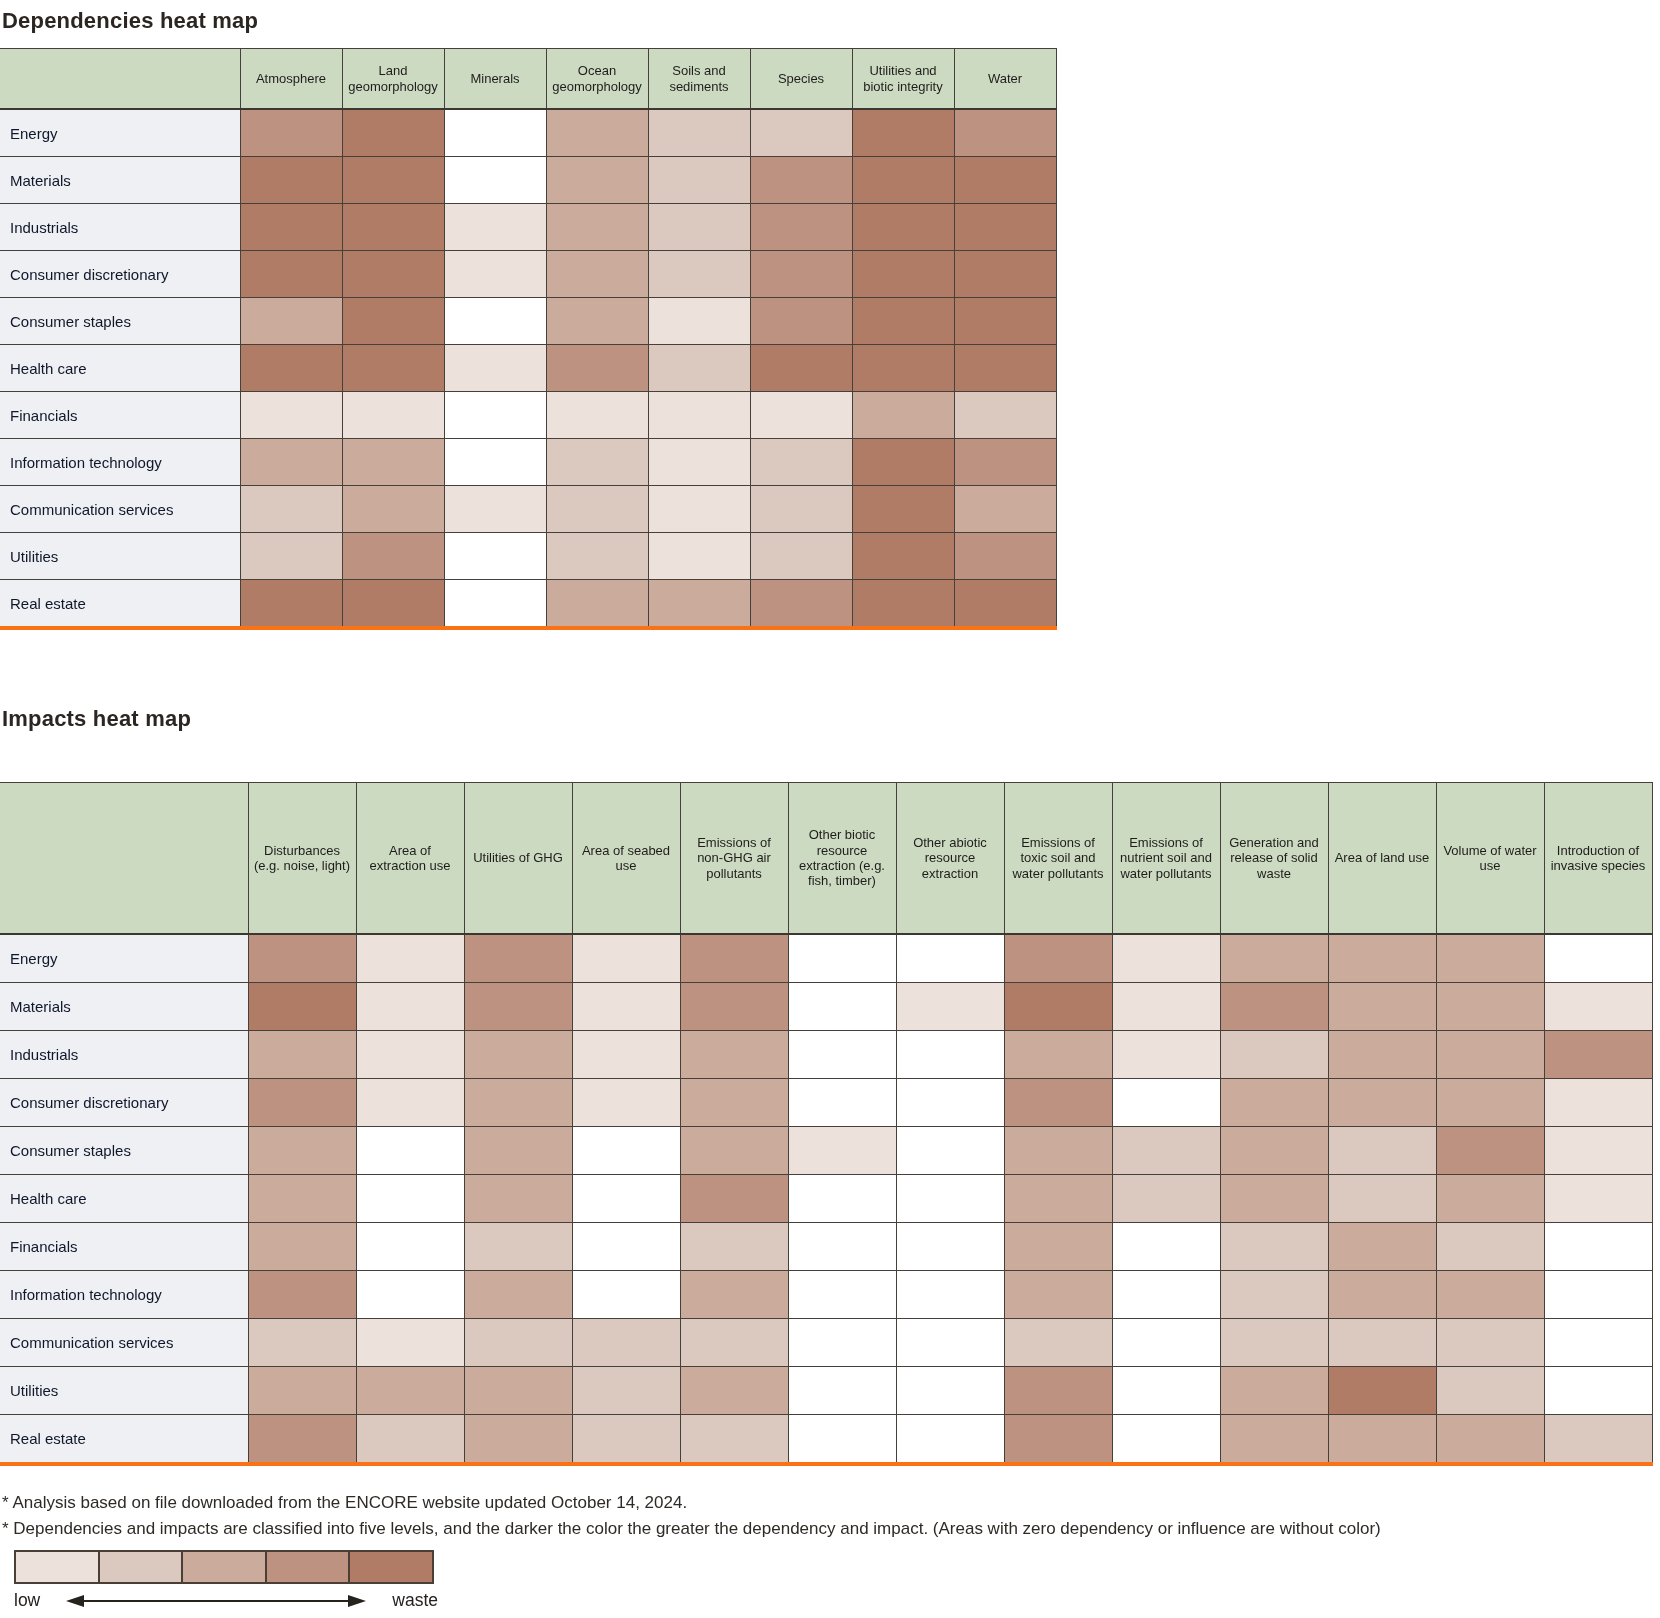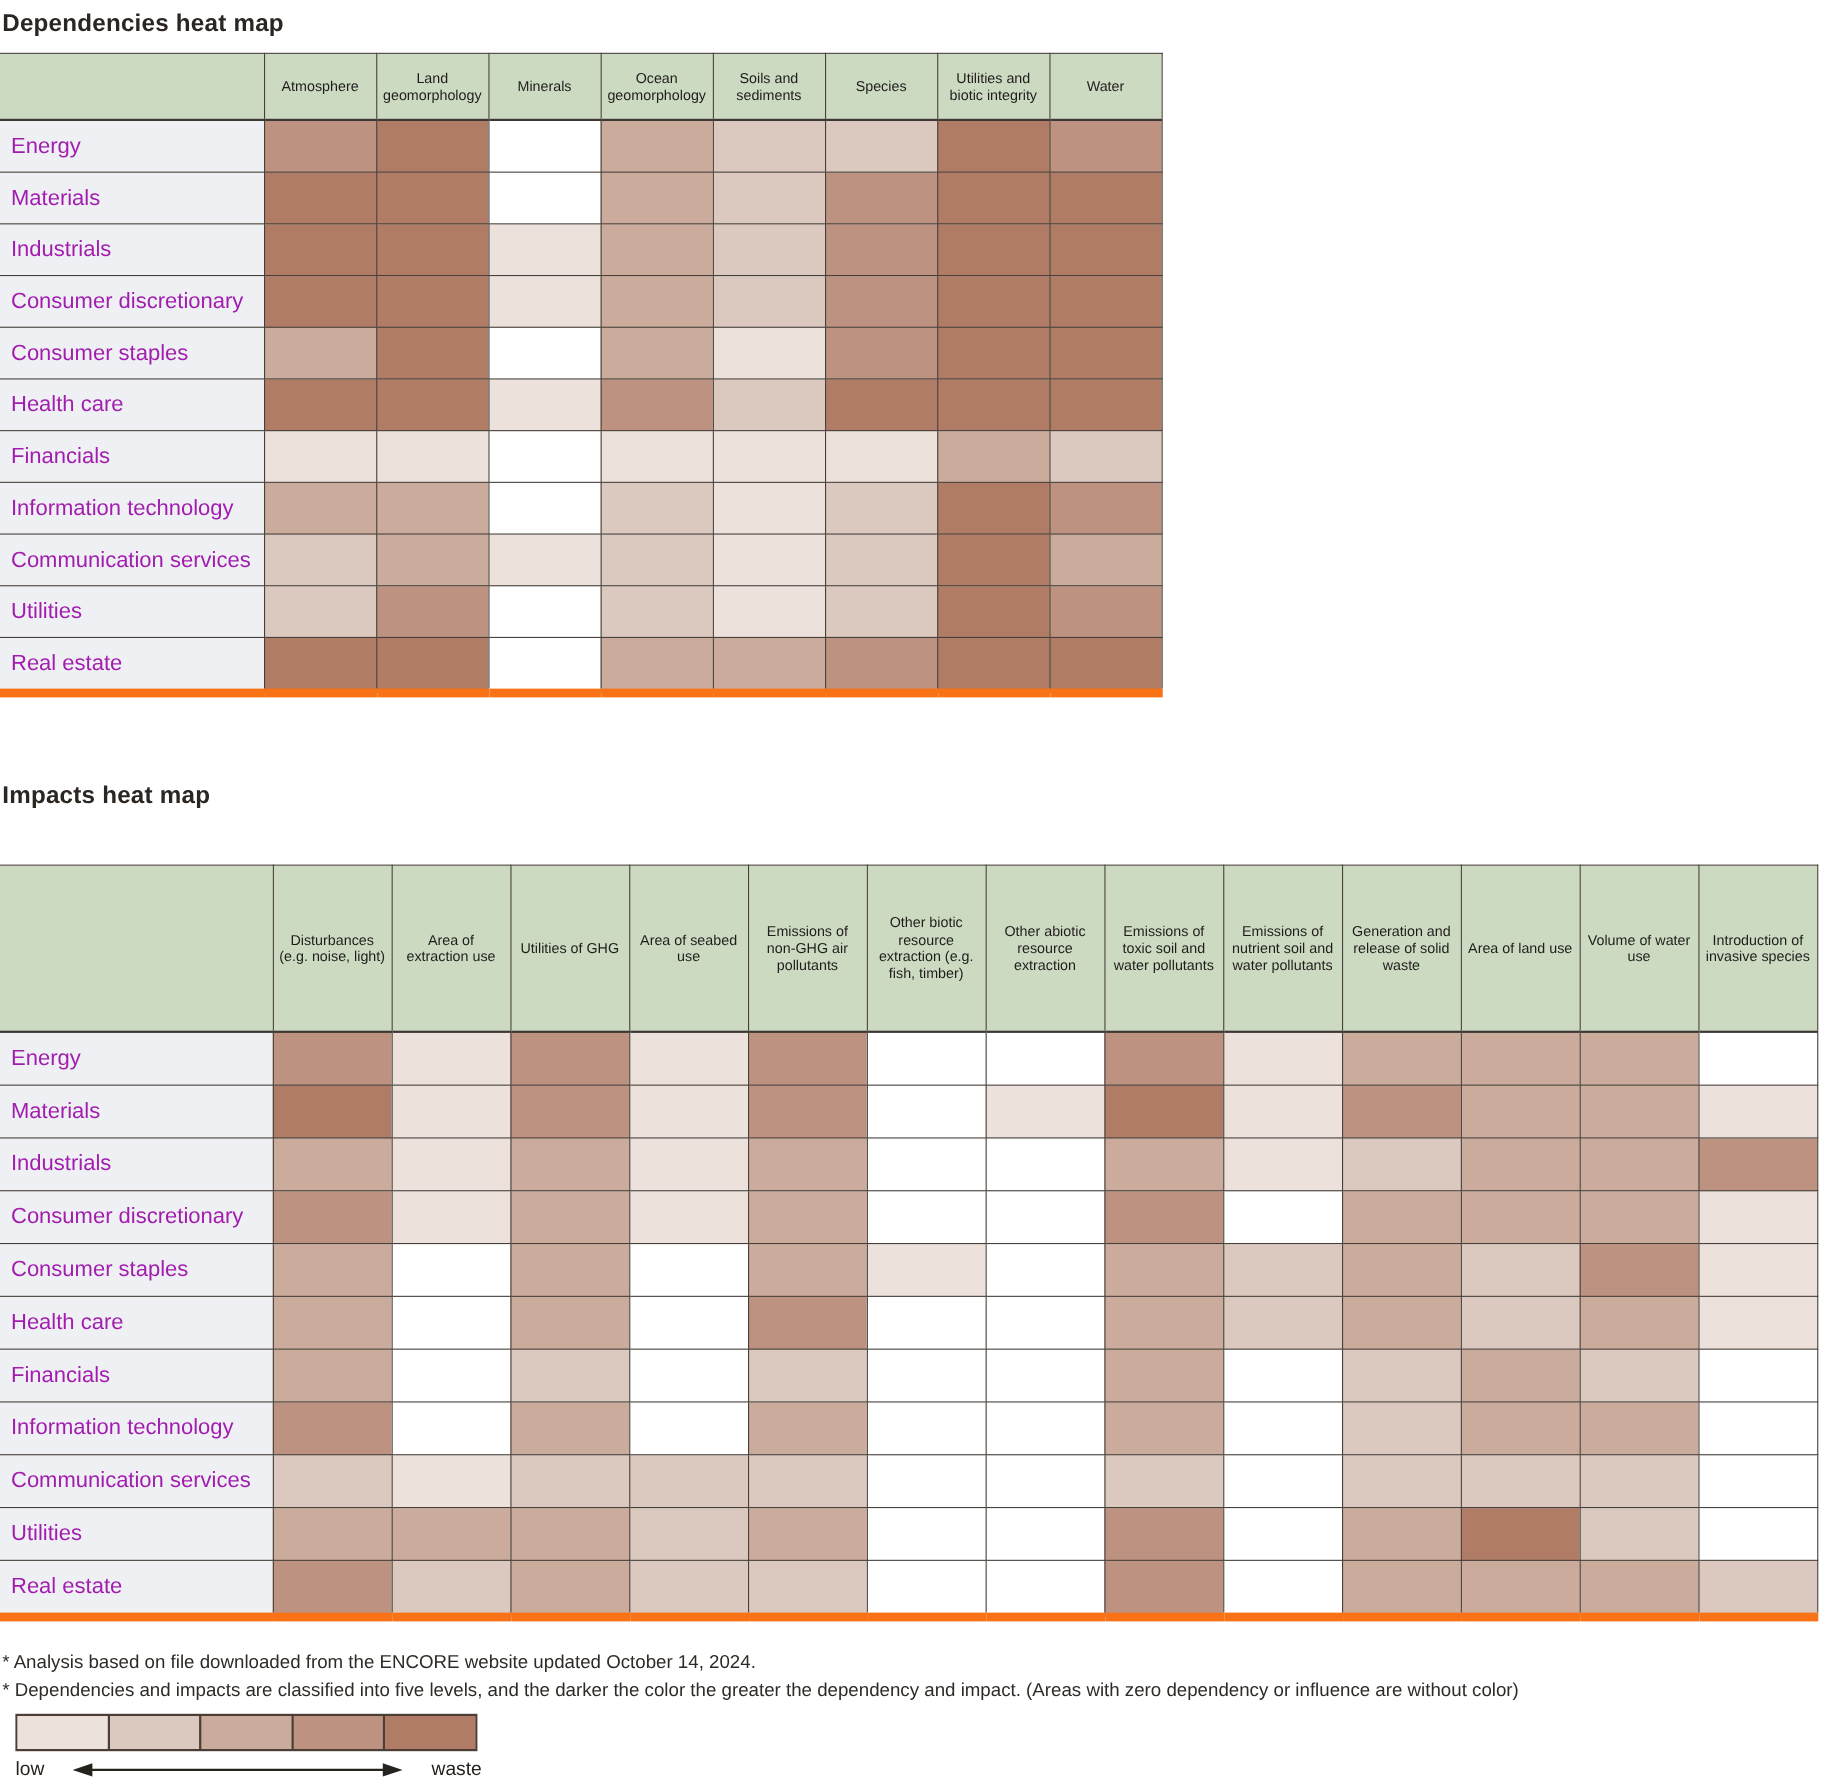--- a/index.html
+++ b/index.html
@@ -6,27 +6,27 @@
   body{font-family:"Liberation Sans","DejaVu Sans",sans-serif;color:#26221e;}
   .page{width:1660px;min-height:1618px;position:relative;background:#fff;}
   .map-title{font-size:22px;font-weight:700;color:#2b2622;letter-spacing:0.2px;}
   #dep-title{padding:8px 0 0 2px;}
   #imp-title{padding:76px 0 0 2px;}
   table.heatmap{border-collapse:collapse;table-layout:fixed;margin-top:14px;}
   #imp-wrap table.heatmap{margin-top:50px;}
   table.heatmap td, table.heatmap th{border:1px solid #46403a;padding:0;}
   table.heatmap th{background:#cddac2;font-weight:400;font-size:13px;line-height:1.18;color:#1f1d1b;text-align:center;vertical-align:middle;padding:2px 3px;border-bottom:2px solid #3c3733;}
   table.heatmap th.corner{border-left:none;}
-  table.heatmap td.rowlabel{background:#eef0f3;font-size:20px;color:#a21caf;text-align:left;padding-left:10px;border-left:none;vertical-align:middle;}
+  table.heatmap td.rowlabel{background:#eef0f3;font-size:15px;color:#0f172a;text-align:left;padding-left:10px;border-left:none;vertical-align:middle;}
   table.heatmap td.cell{background:#fff;}
   #dep-wrap th{height:55px;}
   #dep-wrap td{height:46px;}
   #imp-wrap th{height:146px;}
   #imp-wrap td{height:47px;}
-  table.heatmap tr:last-child td{border-bottom:8px solid #f97316;}
+  table.heatmap tr:last-child td{border-bottom:4px solid #f97316;}
   .footnotes{margin:24px 0 0 2px;}
   .footnote{font-size:17px;line-height:26px;color:#2e2a26;}
   .legend{margin:8px 0 0 14px;}
   .legend-bar{display:flex;width:416px;height:30px;border:2px solid #4a3e36;}
   .legend-swatch{flex:1;border-left:2px solid #4a3e36;}
   .legend-swatch:first-child{border-left:none;}
   .legend-labels{display:flex;align-items:center;margin-top:6px;width:440px;gap:16px;}
   .legend-low,.legend-high{font-size:17.5px;color:#26221e;}
   .legend-arrow{margin:0 10px;}
 </style>

